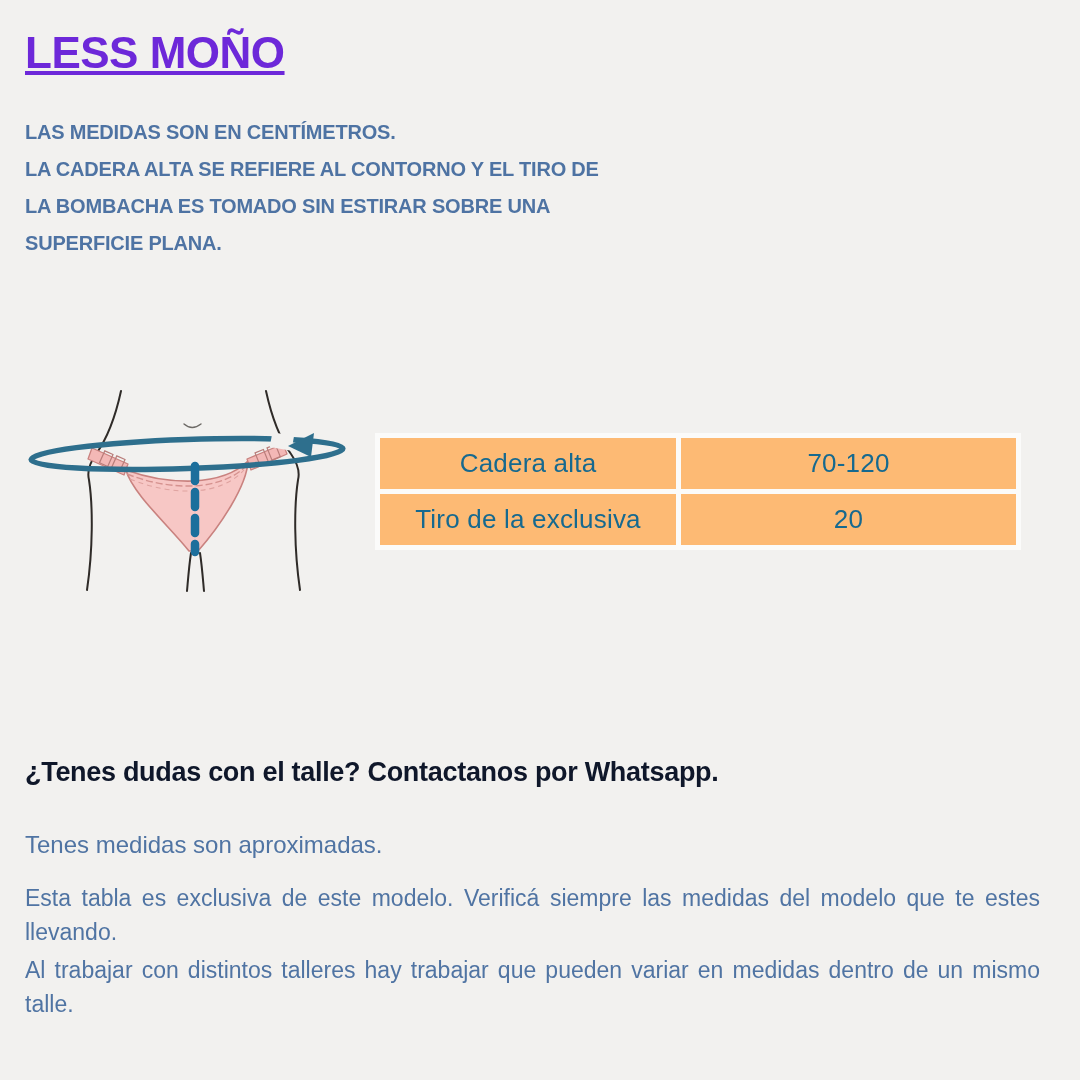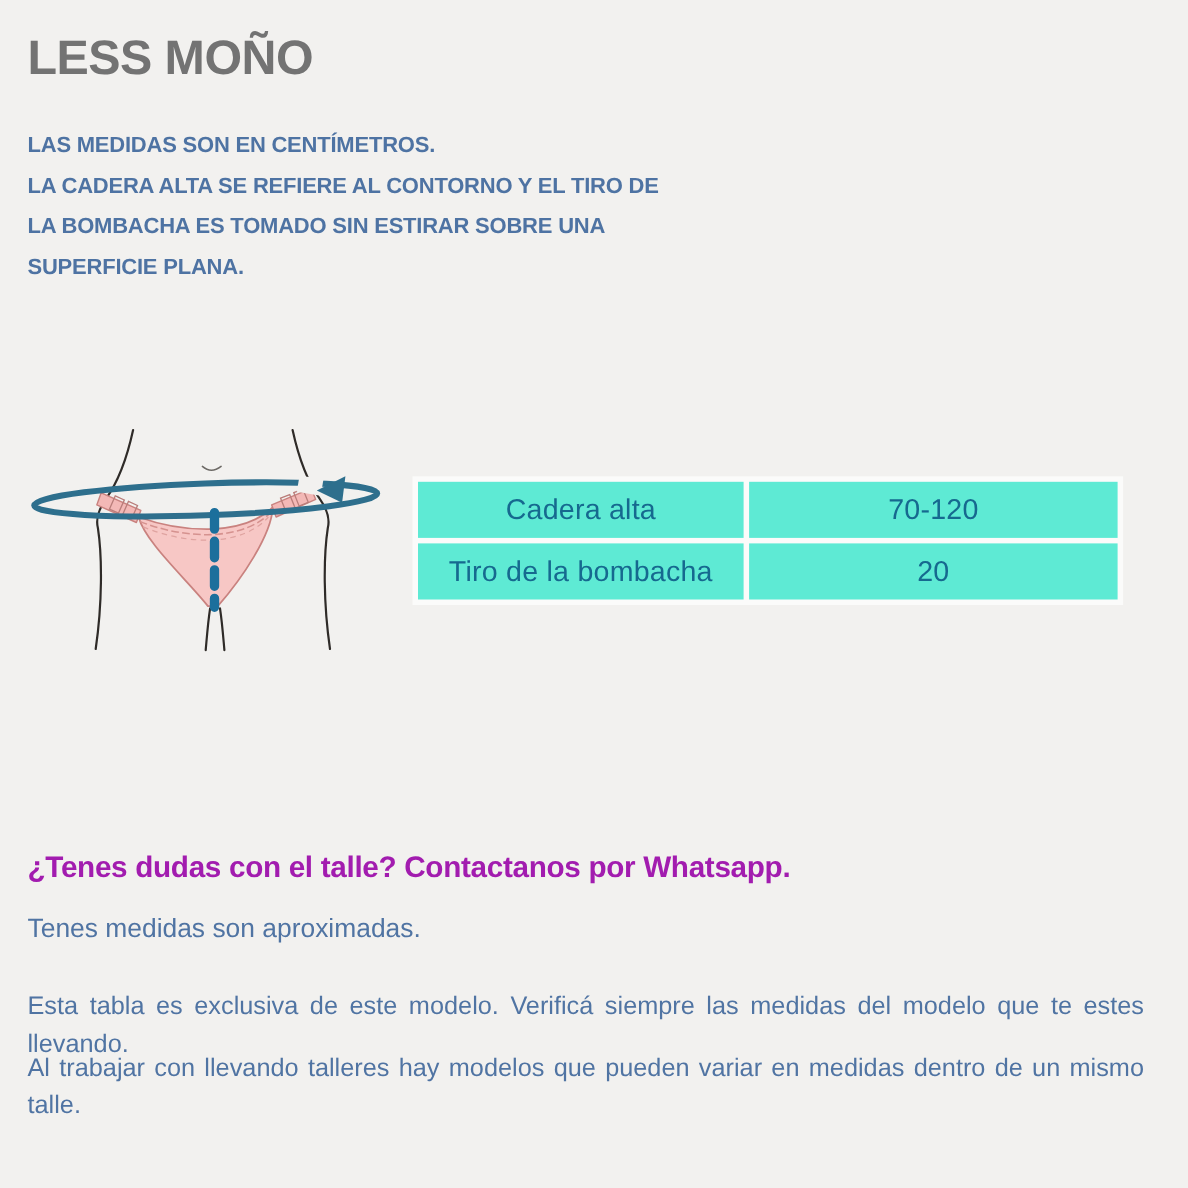--- a/index.html
+++ b/index.html
@@ -9,53 +9,54 @@
     font-family:"Liberation Sans", sans-serif;
     -webkit-font-smoothing:antialiased;
   }
   .canvas{
     position:relative;width:1080px;height:1080px;
     background:#f2f1ef;overflow:hidden;
   }
   .page-title{
     position:absolute;left:25px;top:28px;
     font-size:44px;font-weight:bold;letter-spacing:-0.5px;
-    color:#737373;
+    color:#6d28d9;
+    text-decoration:underline;
   }
   .subtitle{
     position:absolute;left:25px;top:114px;width:1010px;
     font-size:20px;font-weight:bold;line-height:37px;letter-spacing:-0.2px;
     color:#4e73a3;
     white-space:pre-line;
   }
   .illustration{
     position:absolute;left:24px;top:384px;width:332px;height:222px;
   }
   .size-table{
     position:absolute;left:375px;top:433px;width:646px;
     display:grid;grid-template-columns:296px 1fr;grid-auto-rows:51px;
     gap:5px;padding:5px;background:#fbfbfa;box-sizing:border-box;
   }
   .size-table .cell{
-    background:#5eead4;
+    background:#fdba74;
     display:flex;align-items:center;justify-content:center;
     color:#16698f;font-size:26px;letter-spacing:0.2px;
   }
   .whatsapp-line{
-    position:absolute;left:25px;top:773px;width:1010px;
+    position:absolute;left:25px;top:757px;width:1010px;
     font-size:27px;font-weight:bold;letter-spacing:-0.3px;
-    color:#a21caf;
+    color:#0f172a;
   }
   .note{
     position:absolute;left:25px;width:1015px;
     color:#5074a3;
     line-height:34px;
   }
   .note-1{top:828px;font-size:24px;}
-  .note-2{top:881px;font-size:23px;text-align:justify;margin-top:16px;}
+  .note-2{top:881px;font-size:23px;text-align:justify;}
   .note-3{top:953px;font-size:23px;text-align:justify;}
 </style>
 </head>
 <body>
 
 <div class="canvas">
 
   <div class="page-title">LESS MOÑO</div>
 
   <div class="subtitle">LAS MEDIDAS SON EN CENTÍMETROS.
@@ -99,22 +100,22 @@
         <path d="M 264 62 L 290 49 L 287 73 Z" fill="#2e6f8d"></path>
       </g>
 
       <line x1="171" y1="82" x2="171" y2="168" stroke="#1c6f9c" stroke-width="8.5" stroke-dasharray="15 11" stroke-linecap="round"></line>
     </svg>
   </div>
 
   <div class="size-table">
     <div class="cell">Cadera alta</div>
     <div class="cell">70-120</div>
-    <div class="cell">Tiro de la bombacha</div>
+    <div class="cell">Tiro de la exclusiva</div>
     <div class="cell">20</div>
   </div>
 
   <div class="whatsapp-line">¿Tenes dudas con el talle? Contactanos por Whatsapp.</div>
   <div class="note note-1">Tenes medidas son aproximadas.</div>
   <div class="note note-2">Esta tabla es exclusiva de este modelo. Verificá siempre las medidas del modelo que te estes llevando.</div>
-  <div class="note note-3">Al trabajar con llevando talleres hay modelos que pueden variar en medidas dentro de un mismo talle.</div>
+  <div class="note note-3">Al trabajar con distintos talleres hay trabajar que pueden variar en medidas dentro de un mismo talle.</div>
 
 </div>
 
 </body></html>

